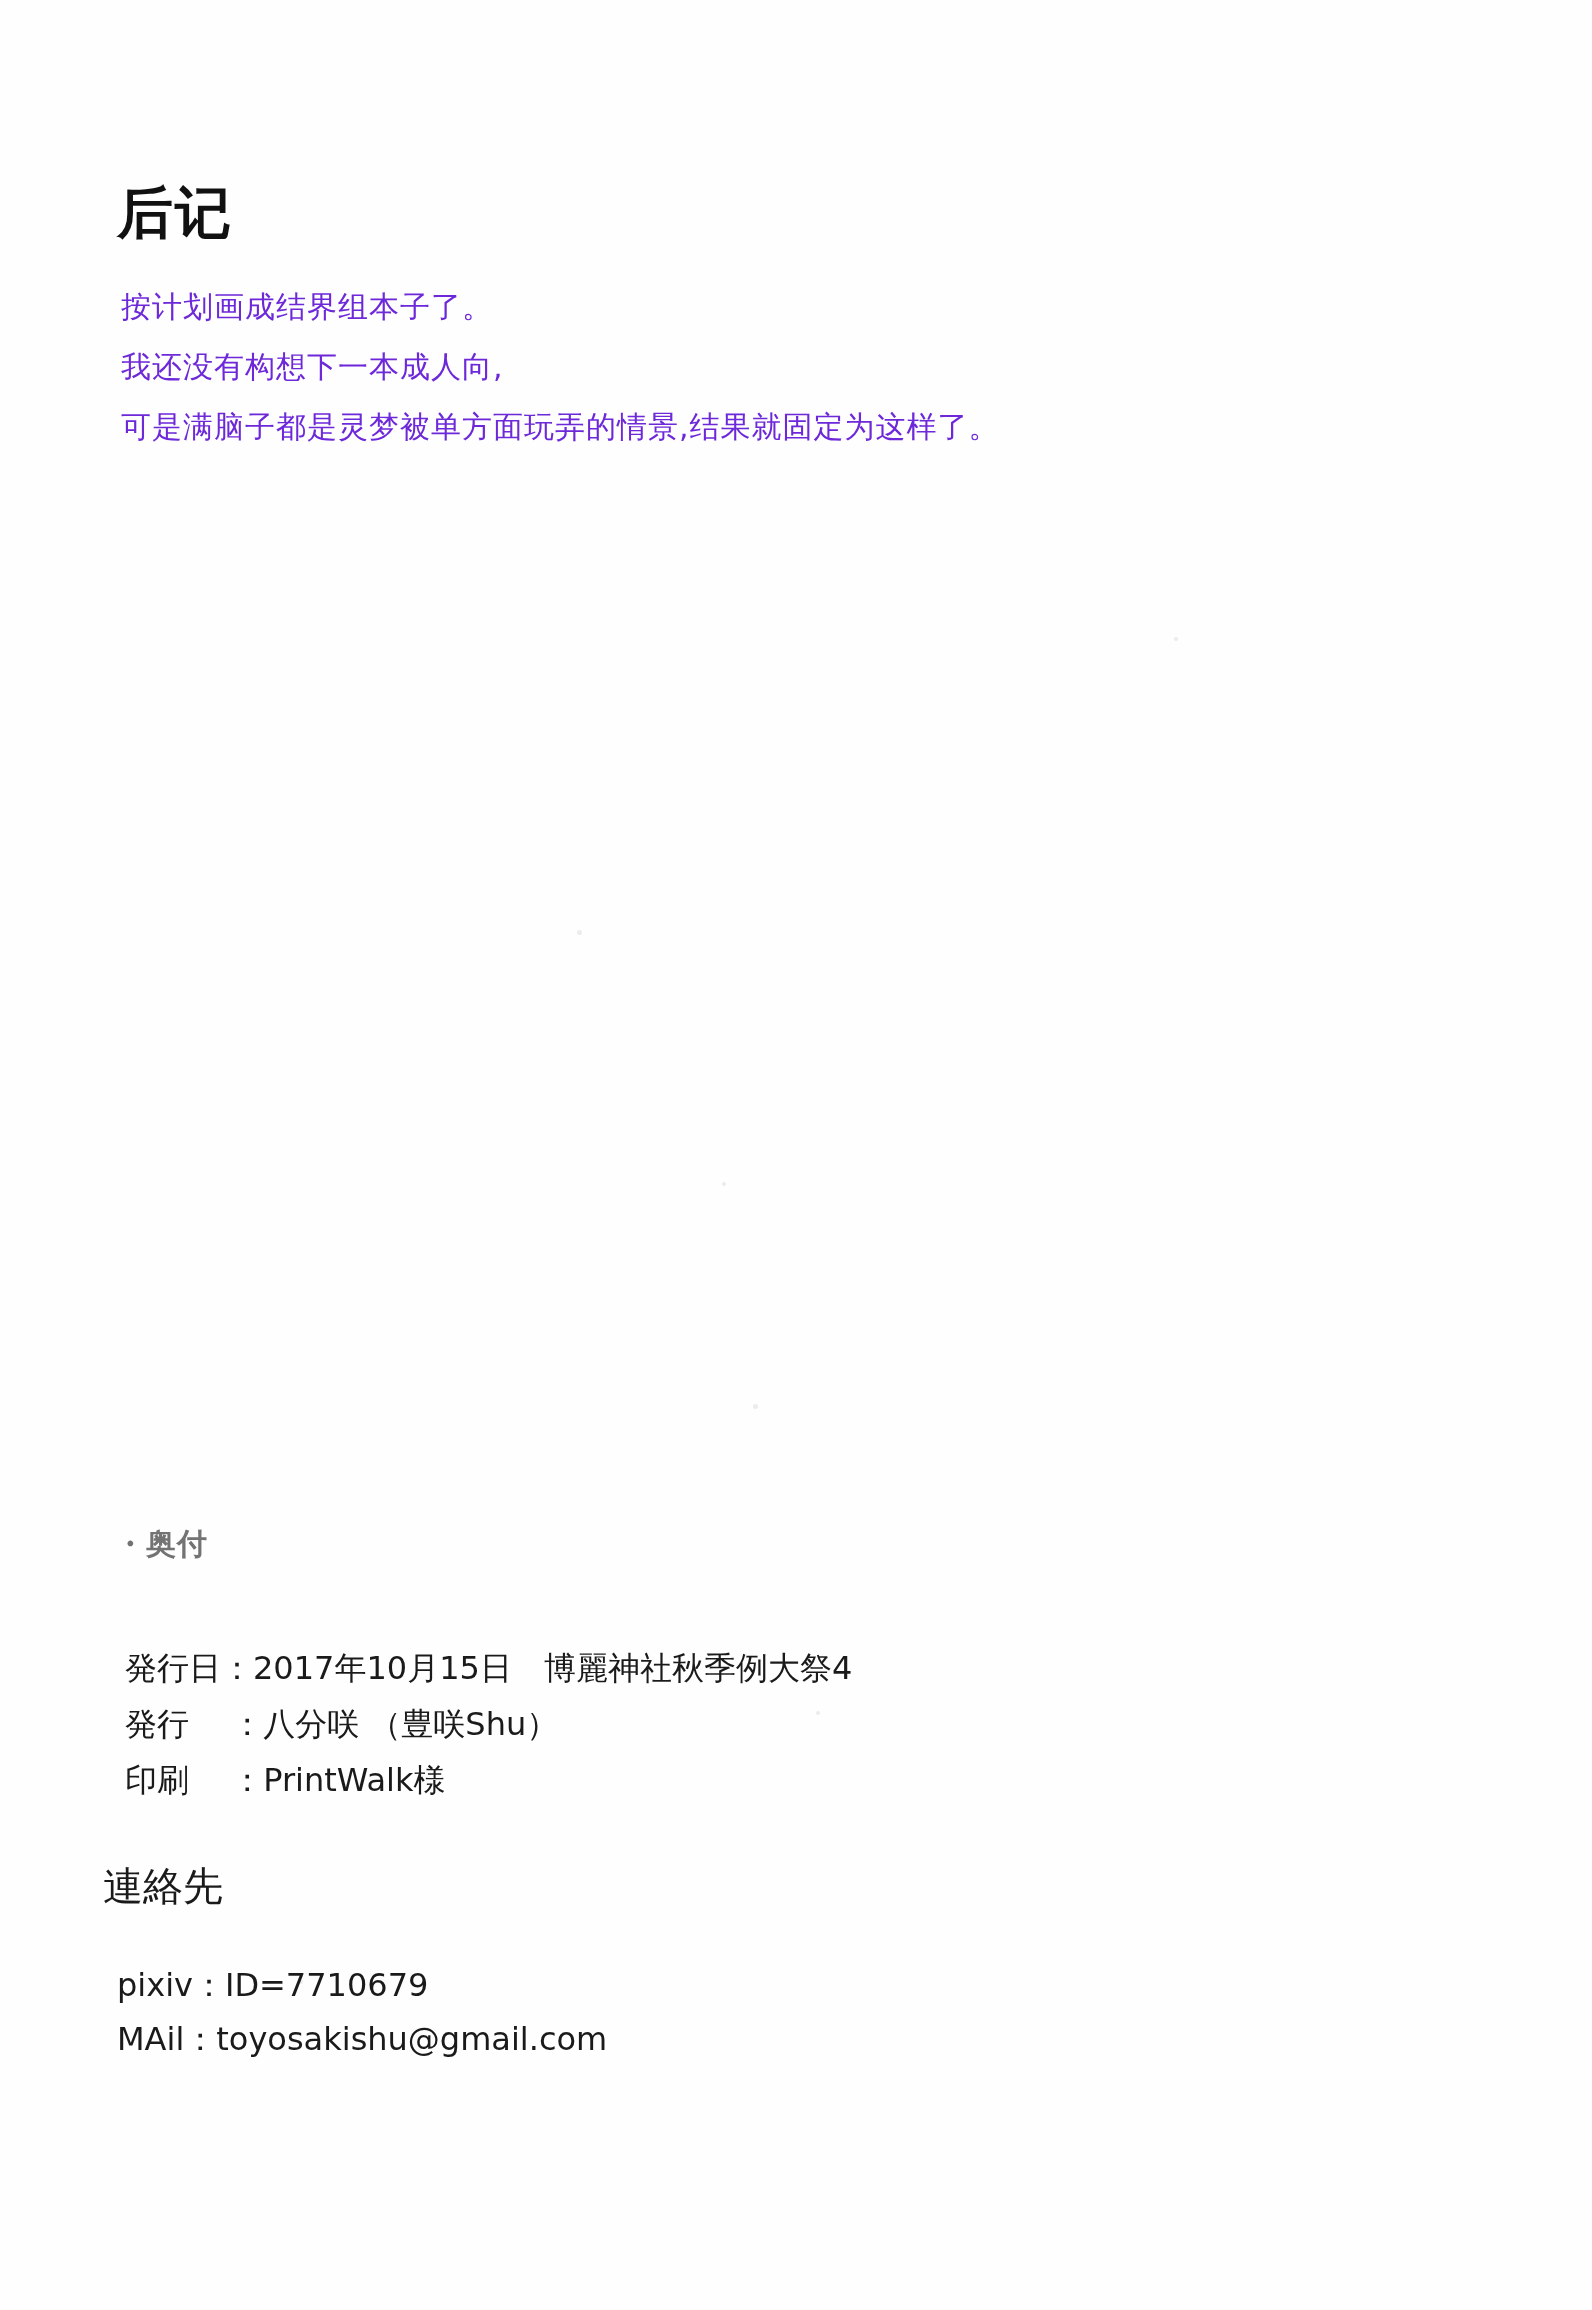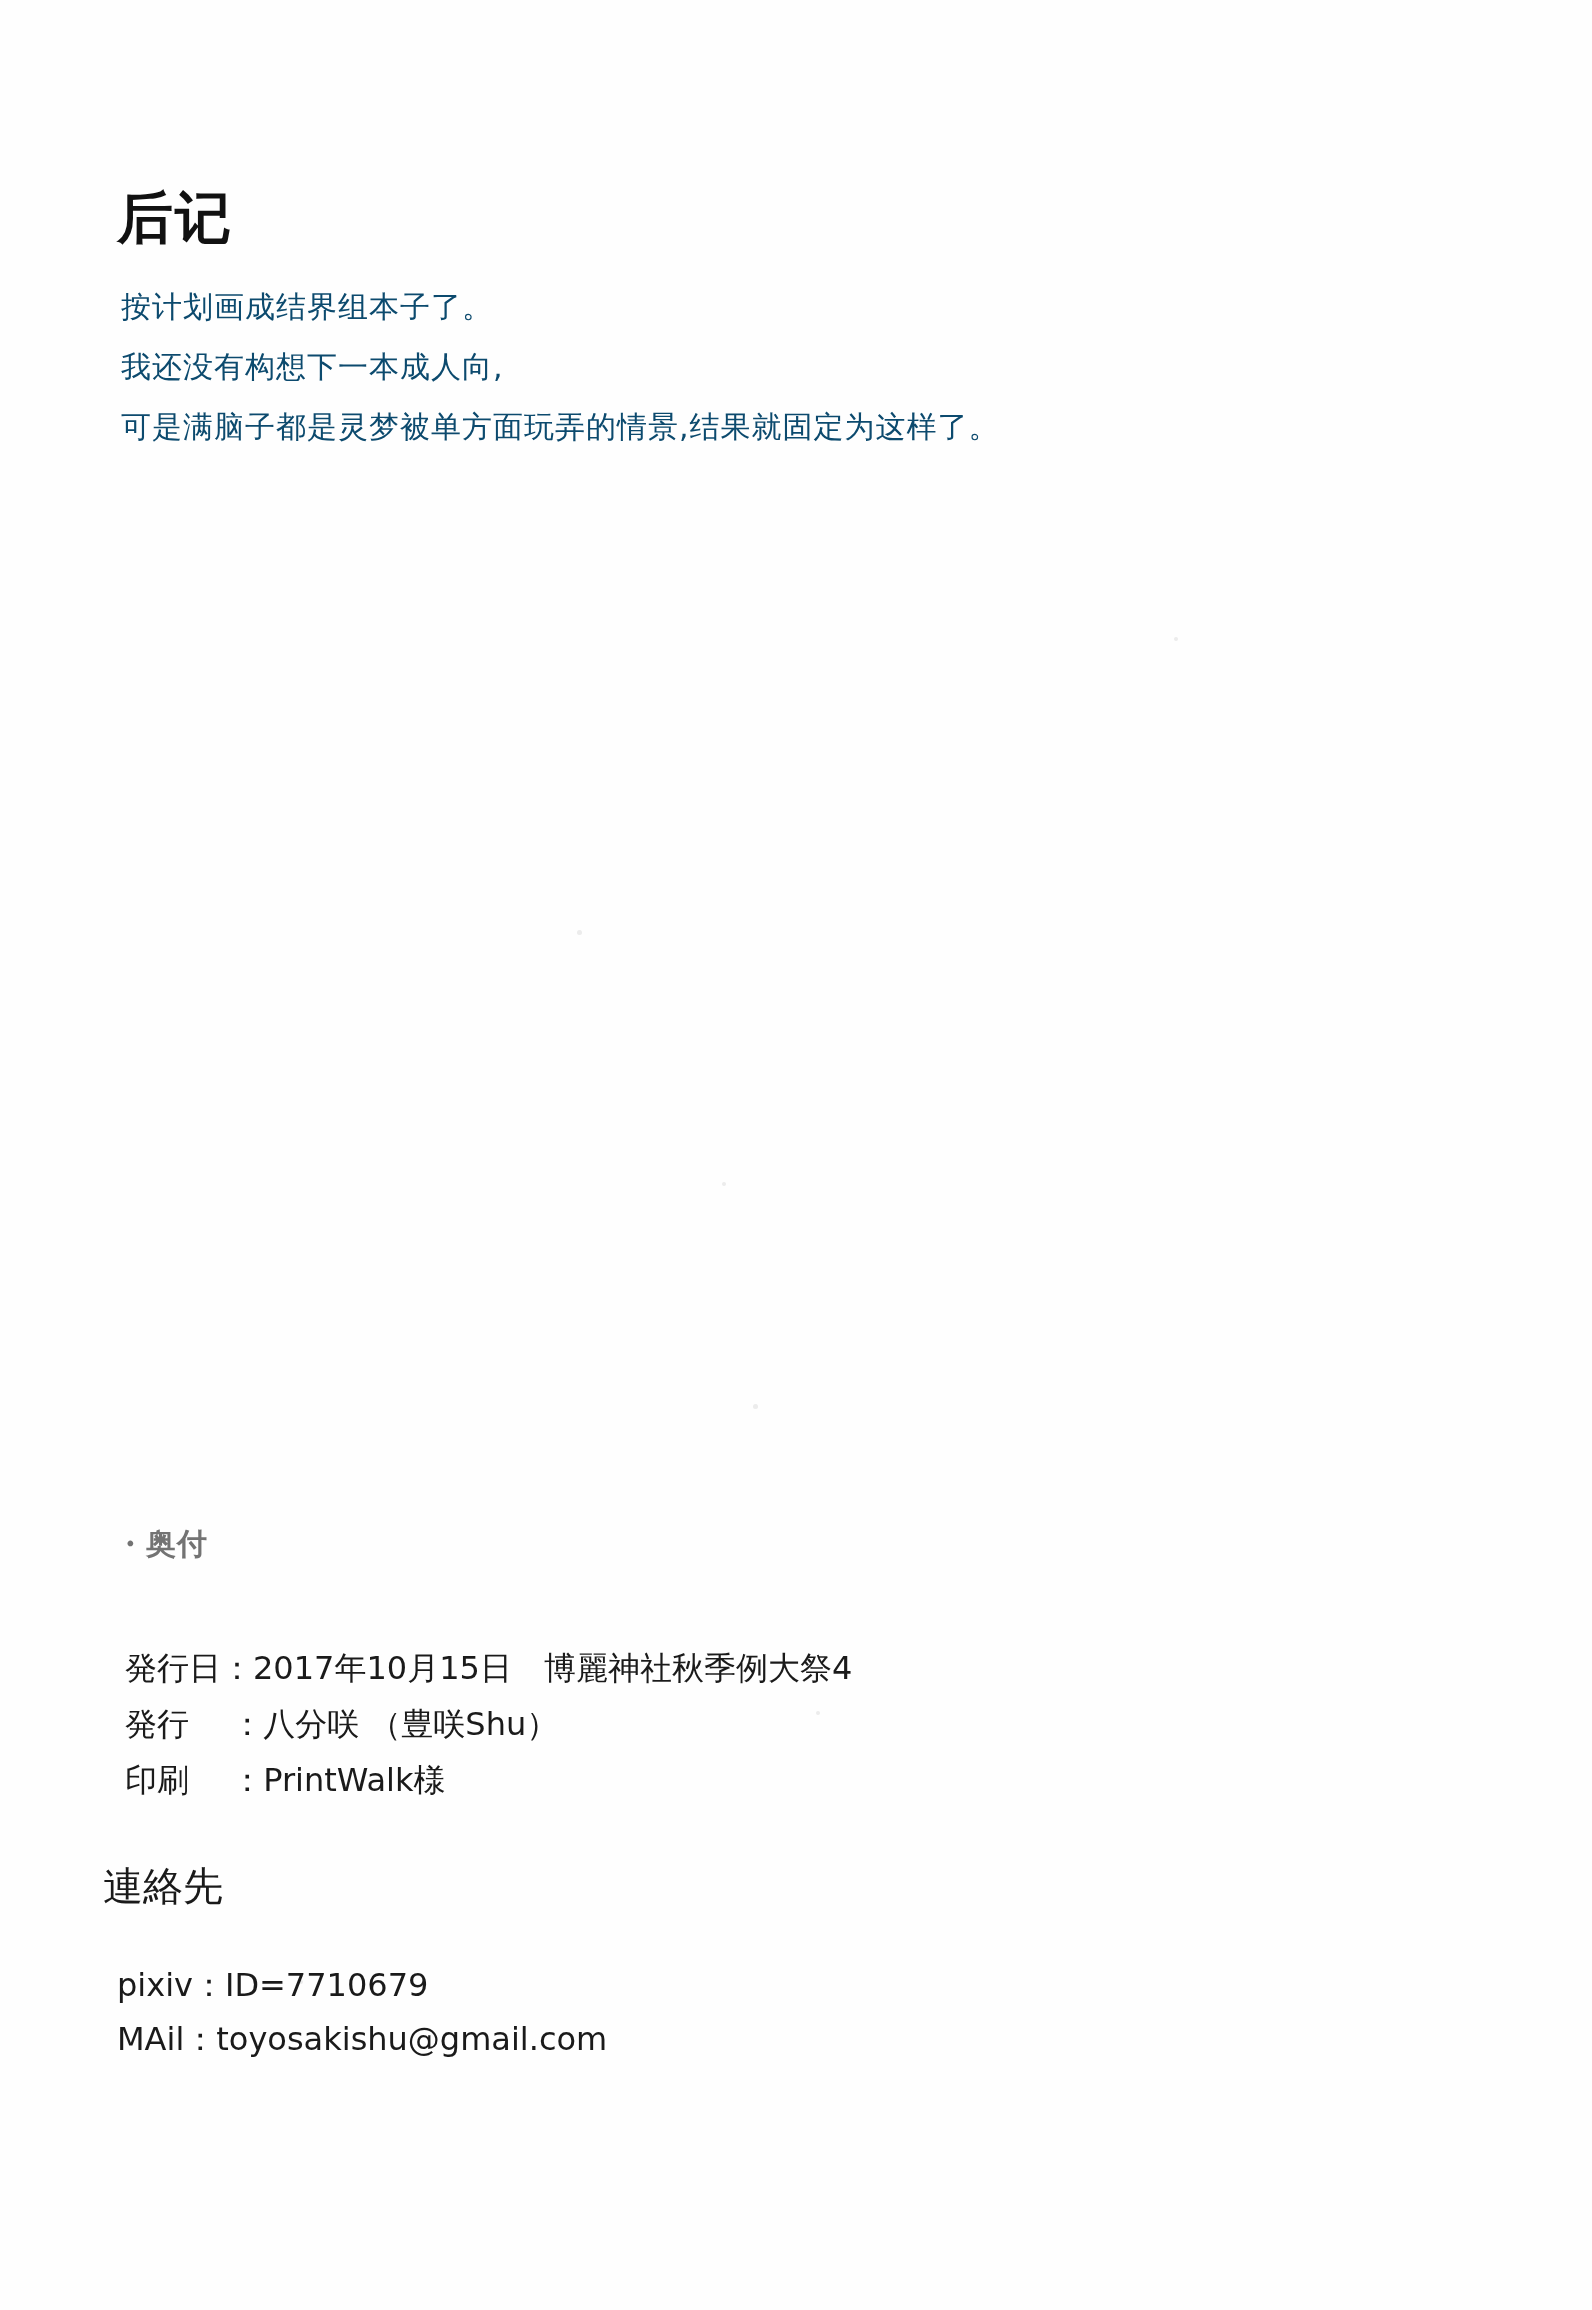--- a/index.html
+++ b/index.html
@@ -30,33 +30,33 @@
     opacity: .55;
   }
 
   .afterword-title {
     position: absolute;
     left: 117px;
     top: 149px;
     font-size: 56px;
     line-height: 1.1;
     letter-spacing: 2px;
-    font-family: Liberation Sans, sans-serif;
+    font-family: Liberation Mono, monospace;
     color: #111;
   }
 
   .afterword-body {
     position: absolute;
     left: 121px;
     top: 277px;
     width: 1194px;
     font-size: 30px;
     line-height: 60px;
     letter-spacing: 1px;
-    color: #0c4a6e;
+    color: #6d28d9;
   }
   .afterword-body .ln {
     display: block;
     white-space: pre;
   }
 
   .colophon-heading {
     position: absolute;
     left: 115px;
     top: 1524px;

